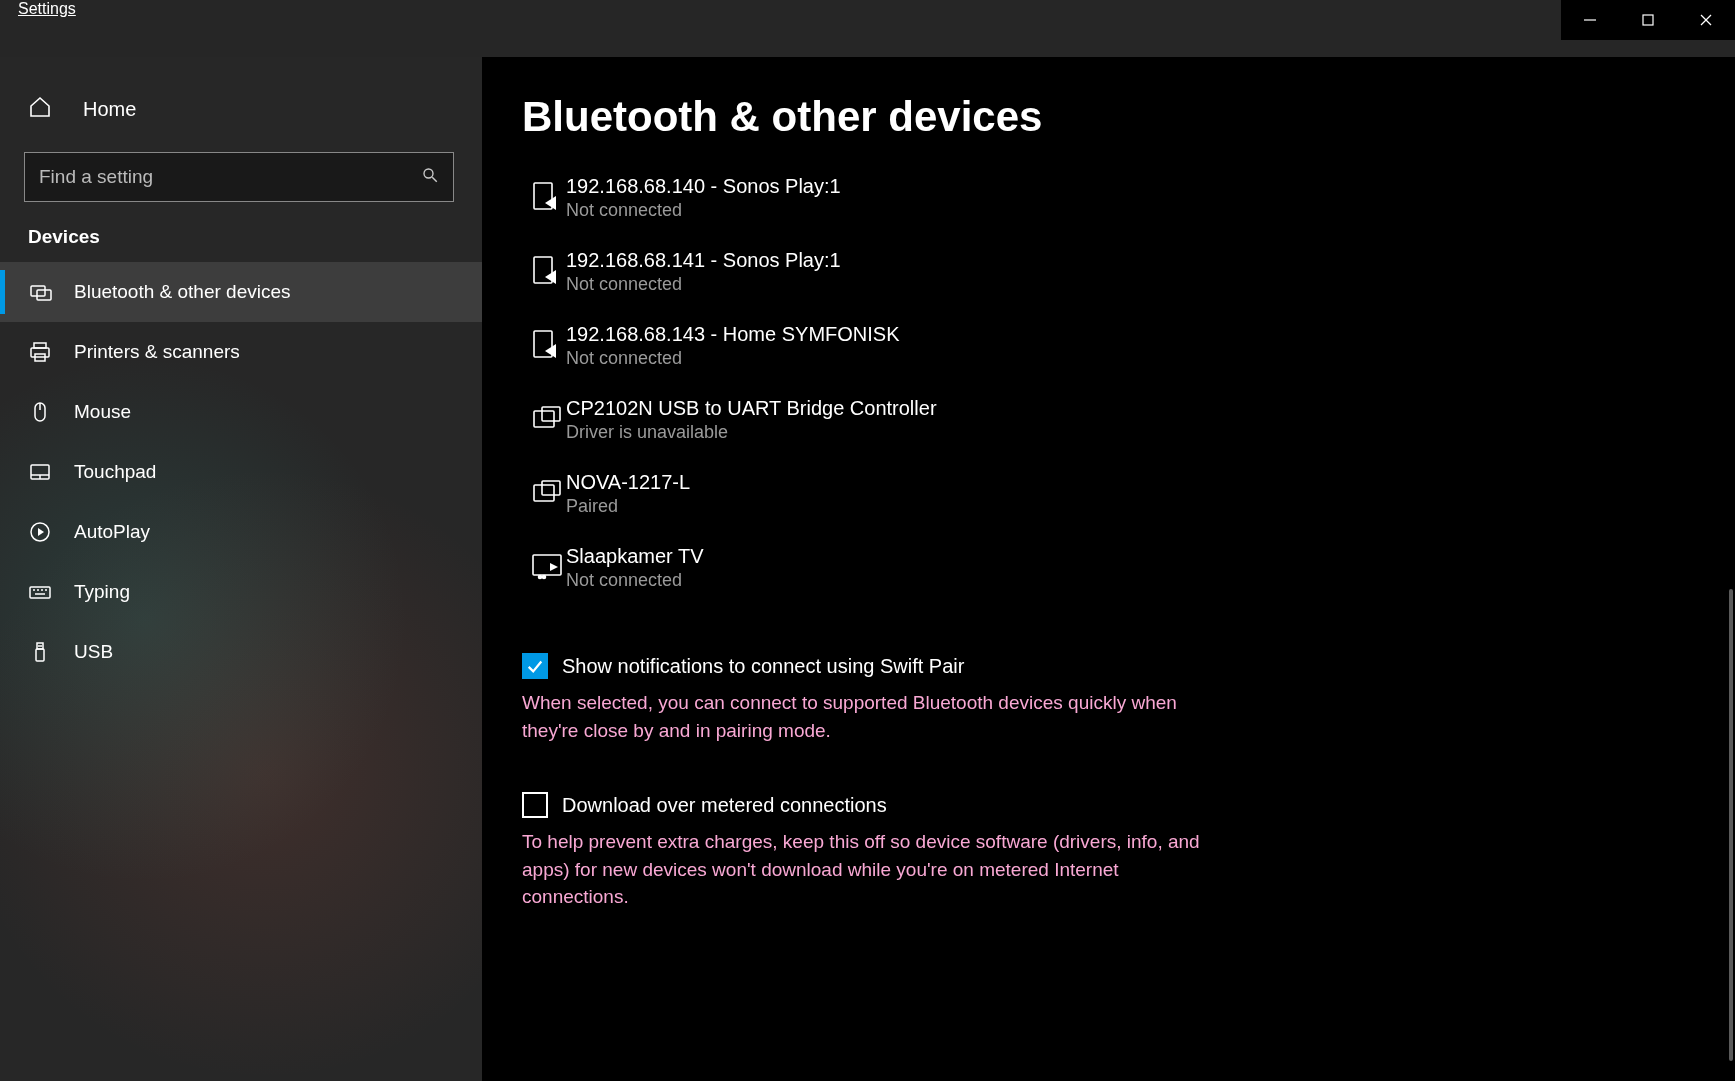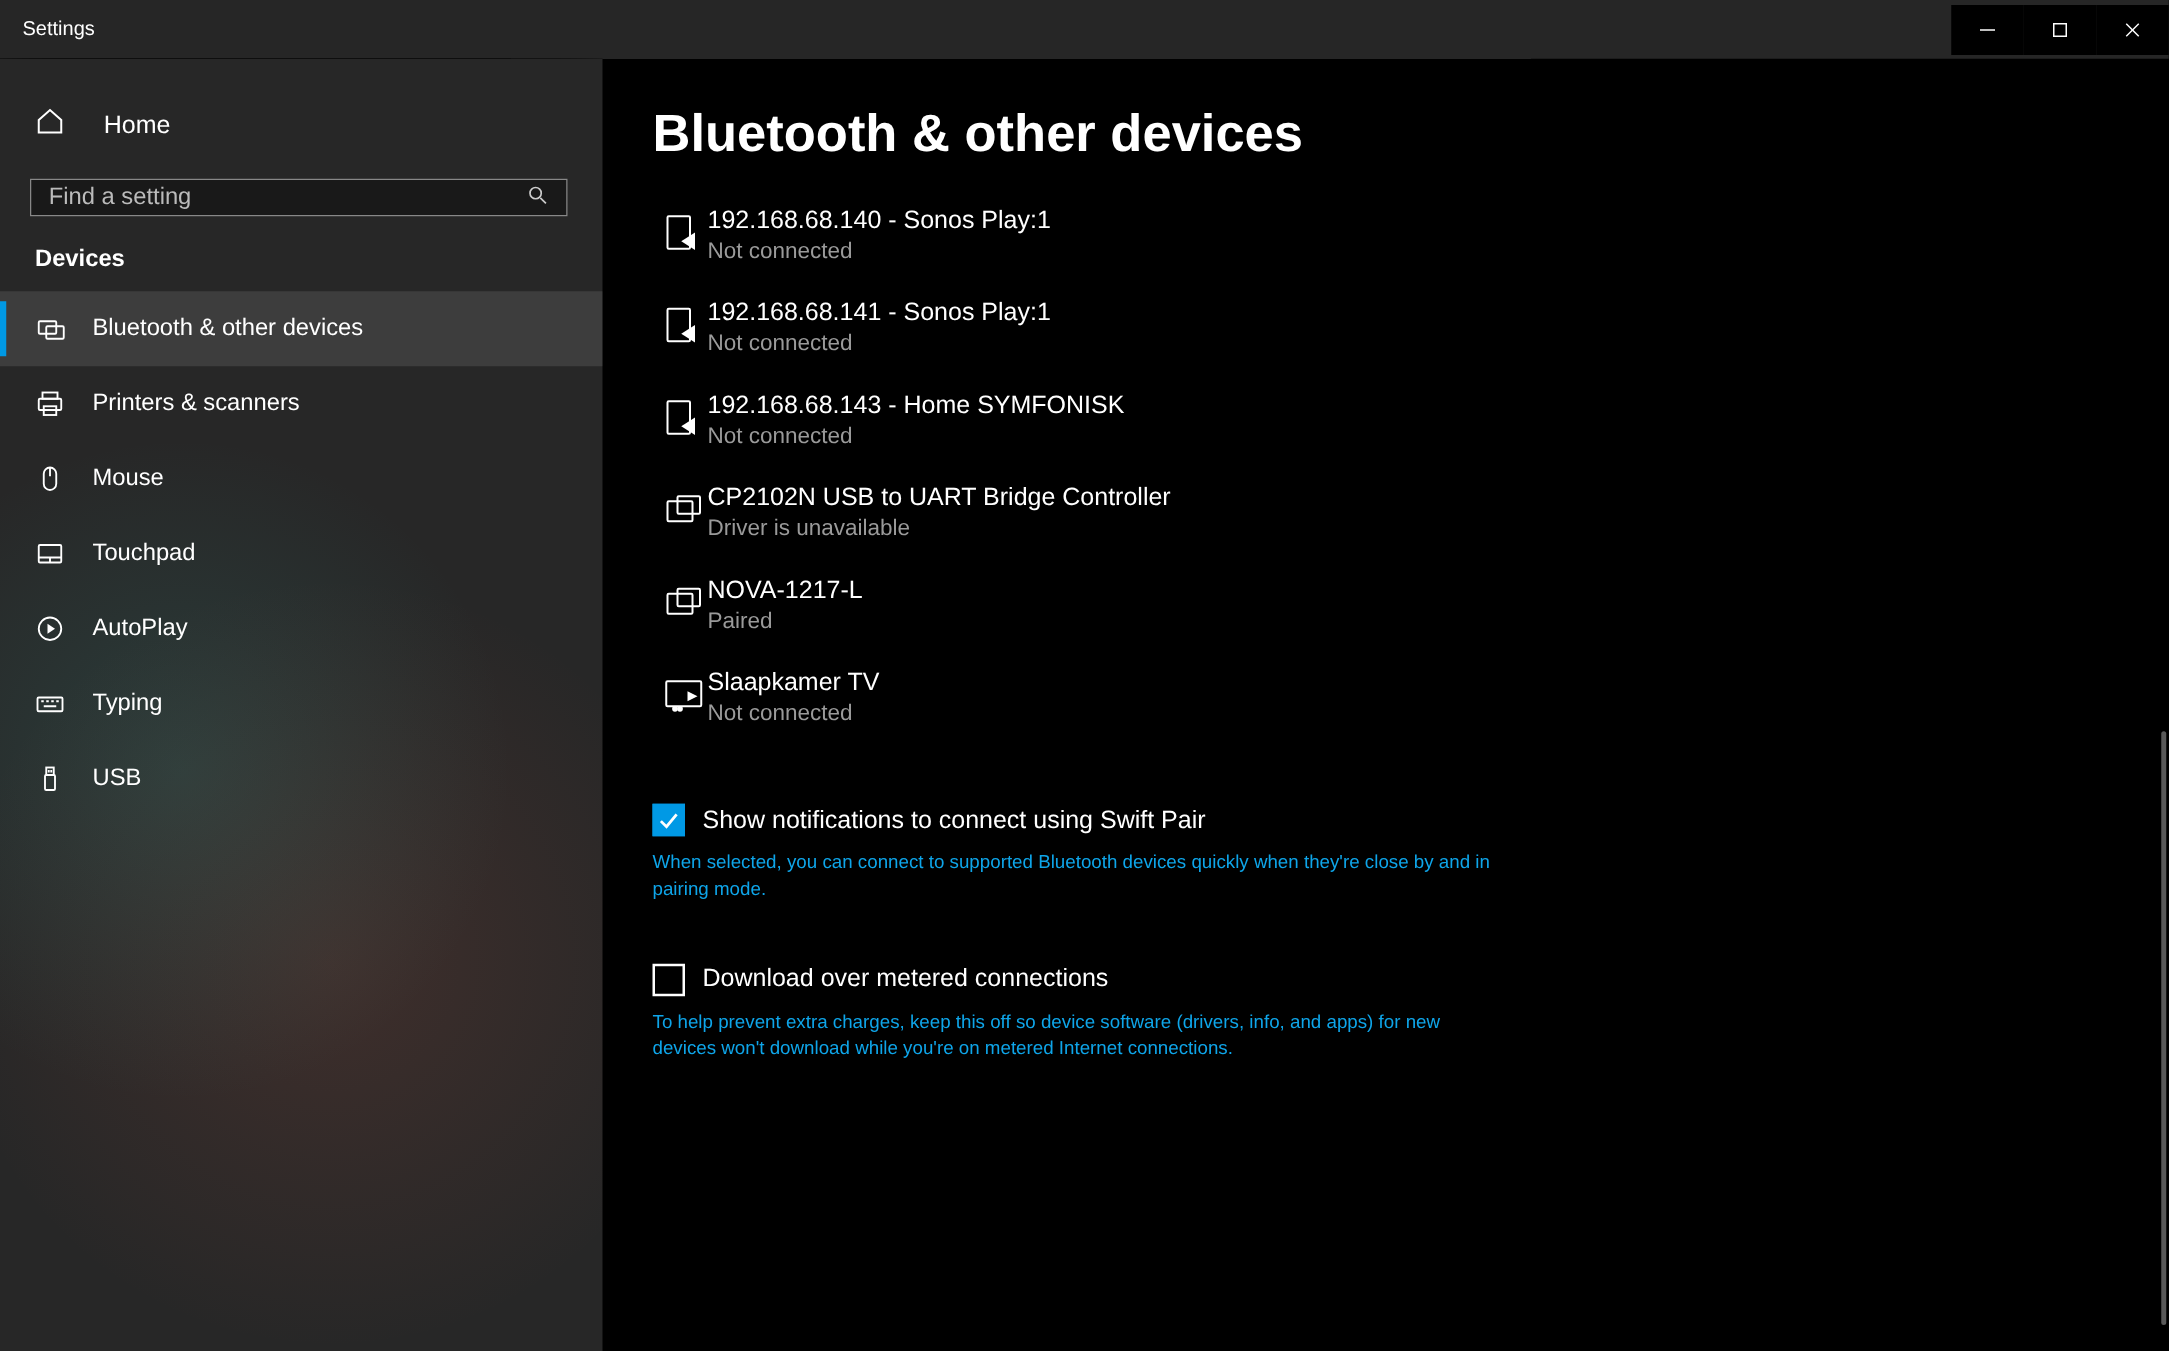--- a/index.html
+++ b/index.html
@@ -7,26 +7,27 @@
     width: 1735px;
     height: 1081px;
     font-family: "Segoe UI", sans-serif;
     background: #000;
     color: #fff;
     overflow: hidden;
     display: flex;
     flex-direction: column;
   }
   .titlebar {
-    height: 47px;
-    display: flex;
-    align-items: center;
+    height: 57px;
+    display: flex;
+    align-items: flex-start;
     justify-content: space-between;
     background: rgba(70,70,70,0.55);
     backdrop-filter: blur(8px);
+    text-decoration: underline;
   }
   .titlebar-left {
     padding-left: 18px;
     font-size: 16px;
     color: #fff;
   }
   .titlebar-right { display: flex; }
   .win-btn {
     width: 58px; height: 40px;
     display: flex; align-items: center; justify-content: center;
@@ -55,21 +56,21 @@
     padding: 14px 28px;
     font-size: 20px;
     cursor: pointer;
   }
   .home-row svg { width: 24px; height: 24px; }
   .search-wrap {
     margin: 14px 24px 24px 24px;
   }
   .search {
     width: 430px;
-    height: 30px;
+    height: 50px;
     background: rgba(0,0,0,0.35);
     border: 1px solid #888;
     display: flex;
     align-items: center;
     padding: 0 14px;
     gap: 10px;
   }
   .search input {
     flex: 1;
     background: transparent;
@@ -147,22 +148,22 @@
     width: 26px; height: 26px;
     border: 2px solid #fff;
     display:flex; align-items:center; justify-content:center;
   }
   .checkbox.checked {
     background: #0099e5;
     border-color: #0099e5;
   }
   .checkbox.checked svg { width: 18px; height: 18px; }
   .option-desc {
-    font-size: 15px;
-    color: #0ea5e9;
+    font-size: 19px;
+    color: #f9a8d4;
     margin-top: 10px;
     line-height: 1.45;
   }
 
   .scrollbar {
     position: absolute;
     right: 2px;
     top: 0;
     width: 4px;
     height: 100%;

